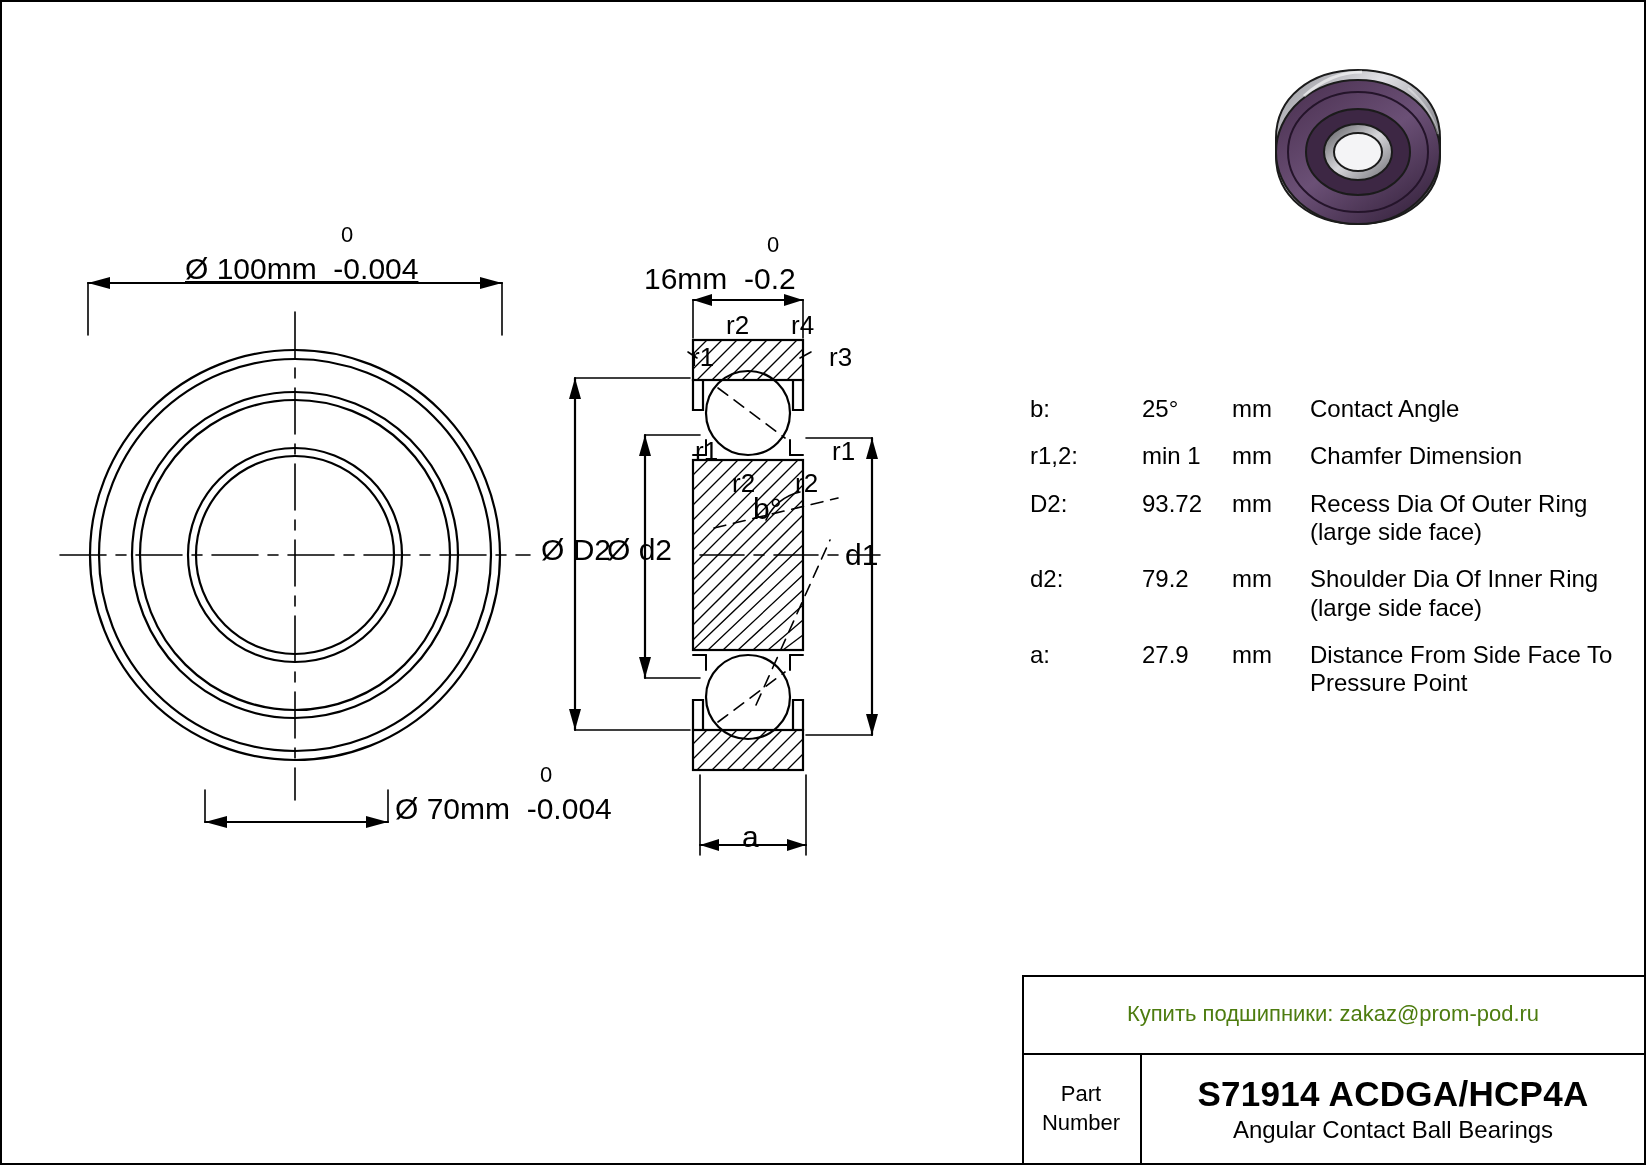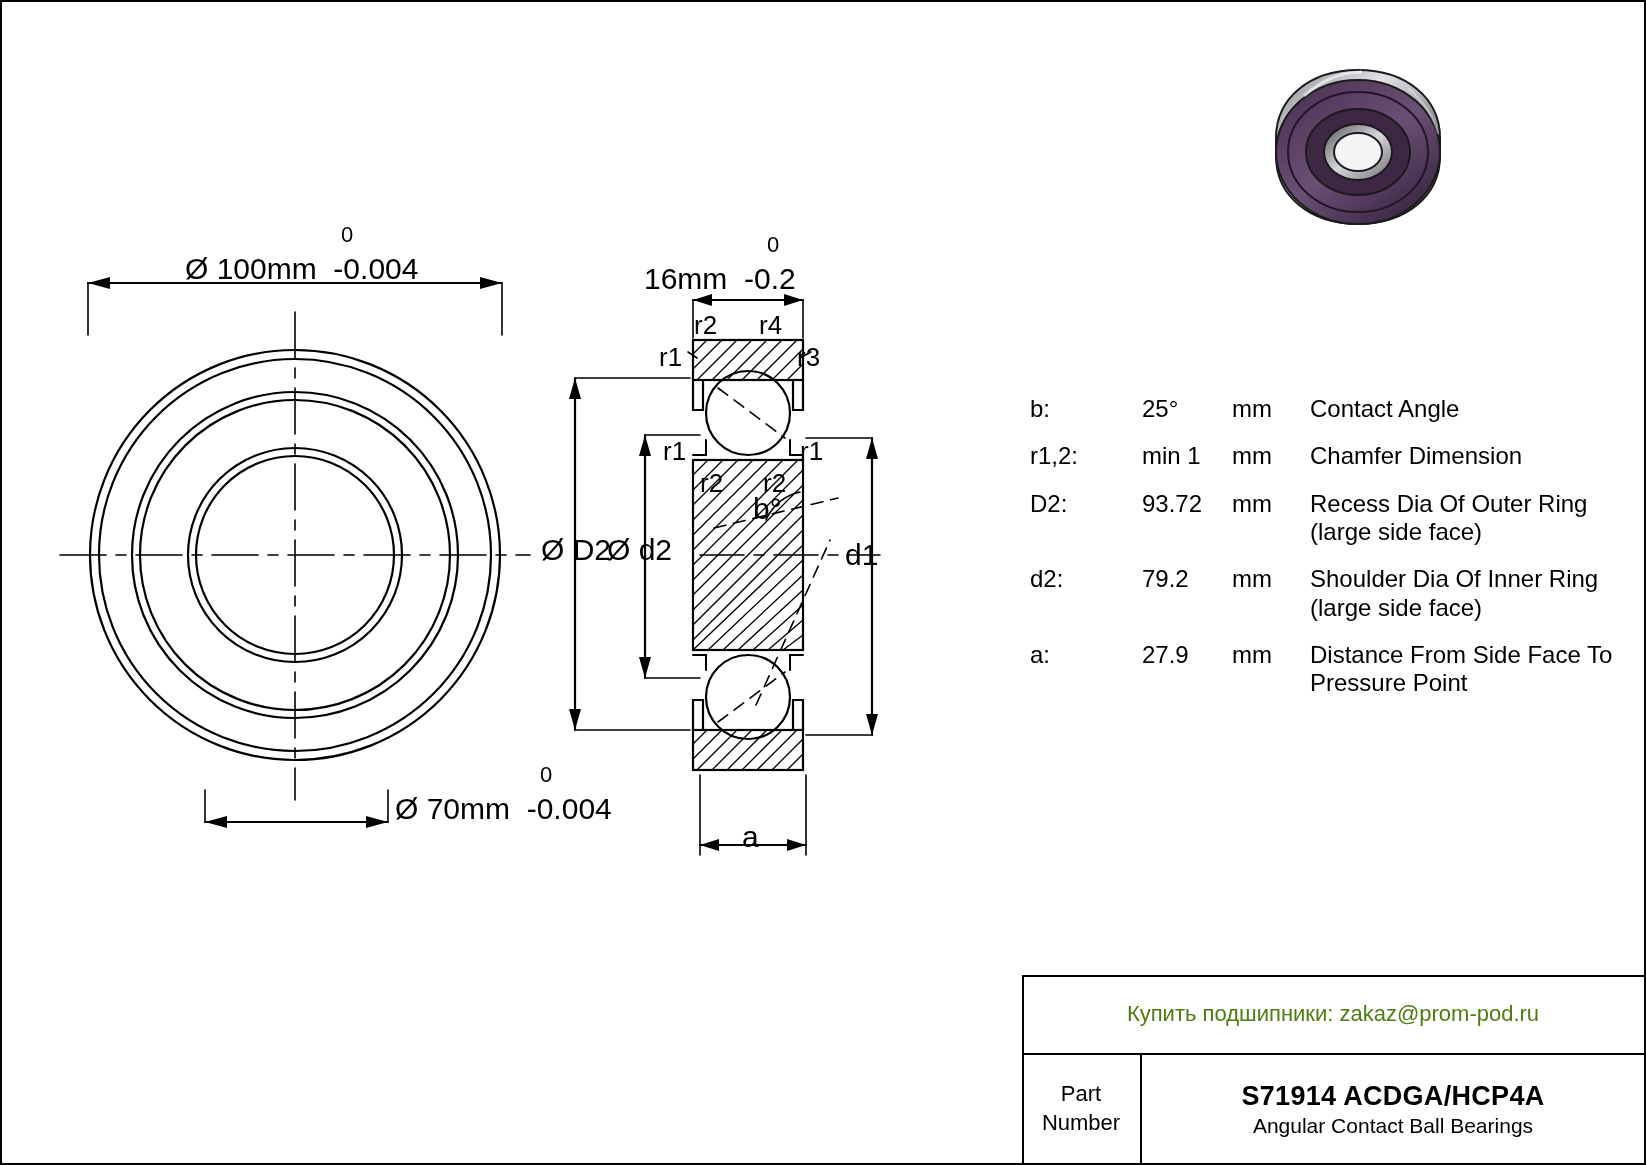--- a/index.html
+++ b/index.html
@@ -9,21 +9,21 @@
   #frame { position:absolute; left:0; top:0; width:1646px; height:1165px; box-sizing:border-box;
            border:2px solid #000; }
 
   .svgwrap { position:absolute; left:0; top:0; width:1646px; height:1165px; }
 
   
   .lbl { position:absolute; white-space:pre; font-family:"Liberation Sans", sans-serif; }
 
   
   .dim-big { font-size:30px; }
-  .dim-small { font-size:26px; }
+  .dim-small { font-size:26px;padding-left:32px; }
   .tiny { font-size:22px; }
 
   
   #spec { position:absolute; left:1030px; top:395px; width:600px; }
   #spec table { border-collapse:collapse; }
   #spec td { font-size:24px; vertical-align:top; padding:0 0 19px 0; line-height:1.18; }
   #spec td.sym { width:112px; font-size:24px; }
   #spec td.val { width:90px; text-align:left; }
   #spec td.unit { width:78px; }
   #spec td.desc { font-size:24px; }
@@ -33,22 +33,22 @@
                 box-sizing:border-box; border-left:2px solid #000; border-top:2px solid #000; }
   #tb-email { position:absolute; left:1022px; top:975px; width:622px; height:78px;
               display:flex; align-items:center; justify-content:center;
               font-size:22px; color:#4d7c0f; }
   #tb-row { position:absolute; left:1022px; top:1053px; width:622px; height:110px;
             box-sizing:border-box; border-top:2px solid #000; display:flex; }
   #tb-partcell { width:120px; box-sizing:border-box; border-right:2px solid #000;
                  display:flex; flex-direction:column; align-items:center; justify-content:center;
                  font-size:22px; line-height:1.3; }
   #tb-namecell { flex:1; display:flex; flex-direction:column; align-items:center; justify-content:center; }
-  #tb-part { font-size:27px; font-weight:bold; letter-spacing:0.3px; }
-  #tb-family { font-size:21px; margin-top:2px; }
+  #tb-part { font-size:35px; font-weight:bold; letter-spacing:0.3px; }
+  #tb-family { font-size:24px; margin-top:2px; }
 
   
   #bearing3d { position:absolute; left:1258px; top:52px; width:200px; height:200px; }
 </style>
 </head>
 <body>
 
 <div id="frame"></div>
 
 <svg class="svgwrap" viewBox="0 0 1646 1165">
@@ -247,21 +247,21 @@
   <ellipse cx="100" cy="100" rx="52" ry="43" fill="#3d2744" stroke="#1b1b1b" stroke-width="2"></ellipse>
 
   <ellipse cx="100" cy="100" rx="34" ry="28" fill="url(#g-bore)" stroke="#1b1b1b" stroke-width="2"></ellipse>
   <ellipse cx="100" cy="100" rx="24" ry="19" fill="#f4f4f6" stroke="#1b1b1b" stroke-width="2"></ellipse>
 
   <path d="M46 44 C66 26 86 20 104 20" stroke="#ffffff" stroke-width="3" fill="none" opacity="0.6"></path>
   <path d="M150 36 C166 50 176 66 180 82" stroke="#ffffff" stroke-width="2" fill="none" opacity="0.35"></path>
 </svg>
 
 <div class="lbl tiny" style="left:341px; top:222px;">0</div>
-<div class="lbl dim-big" style="left:185px; top:252px;">Ø 100mm  -0.004</div>
+<div class="lbl dim-big" style="left:185px; top:252px;text-decoration:underline;">Ø 100mm  -0.004</div>
 
 <div class="lbl tiny" style="left:540px; top:762px;">0</div>
 <div class="lbl dim-big" style="left:395px; top:792px;">Ø 70mm  -0.004</div>
 
 <div class="lbl tiny" style="left:767px; top:232px;">0</div>
 <div class="lbl dim-big" style="left:644px; top:262px;">16mm  -0.2</div>
 
 <div class="lbl dim-small" style="left:659px; top:342px;">r1</div>
 <div class="lbl dim-small" style="left:694px; top:310px;">r2</div>
 <div class="lbl dim-small" style="left:759px; top:310px;">r4</div>

